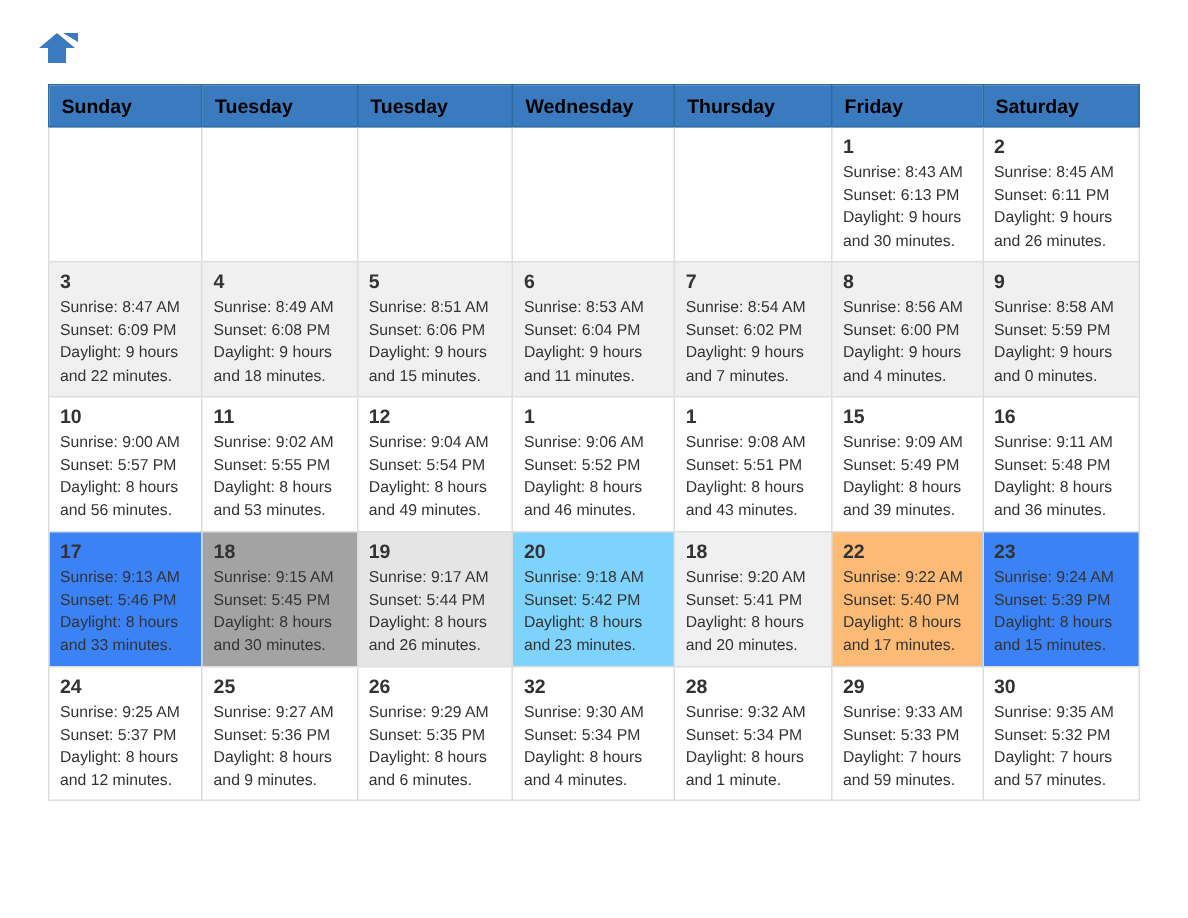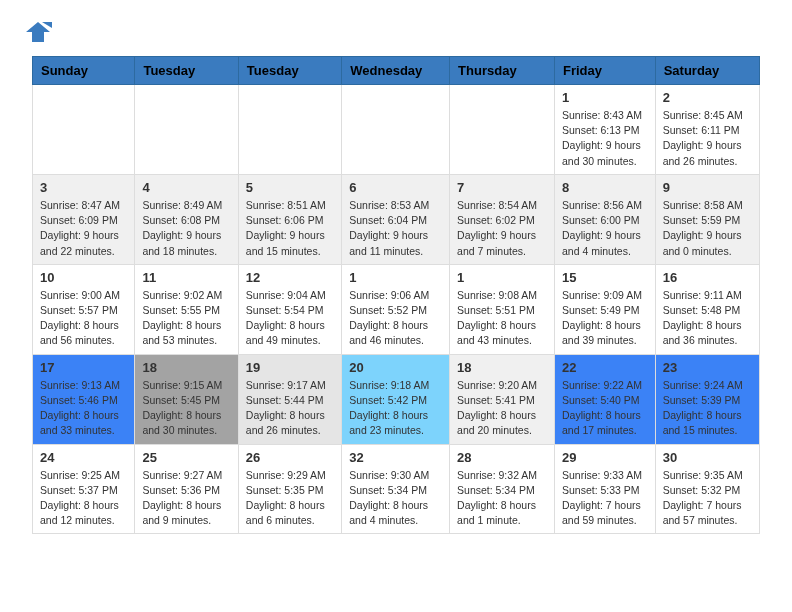--- a/index.html
+++ b/index.html
@@ -172,21 +172,21 @@
             <div class="day-info">Sunrise: 9:17 AM<br>Sunset: 5:44 PM<br>Daylight: 8 hours and 26 minutes.</div>
           </td>
           <td style="background: #7dd3fc;">
             <span class="day-num">20</span>
             <div class="day-info">Sunrise: 9:18 AM<br>Sunset: 5:42 PM<br>Daylight: 8 hours and 23 minutes.</div>
           </td>
           <td style="background: rgb(240, 240, 240);">
             <span class="day-num">18</span>
             <div class="day-info">Sunrise: 9:20 AM<br>Sunset: 5:41 PM<br>Daylight: 8 hours and 20 minutes.</div>
           </td>
-          <td style="background: #3b82f6;">
+          <td style="background: #fdba74;">
             <span class="day-num">22</span>
             <div class="day-info">Sunrise: 9:22 AM<br>Sunset: 5:40 PM<br>Daylight: 8 hours and 17 minutes.</div>
           </td>
           <td style="background: #3b82f6;">
             <span class="day-num">23</span>
             <div class="day-info">Sunrise: 9:24 AM<br>Sunset: 5:39 PM<br>Daylight: 8 hours and 15 minutes.</div>
           </td>
         </tr>
         <tr>
           <td>

